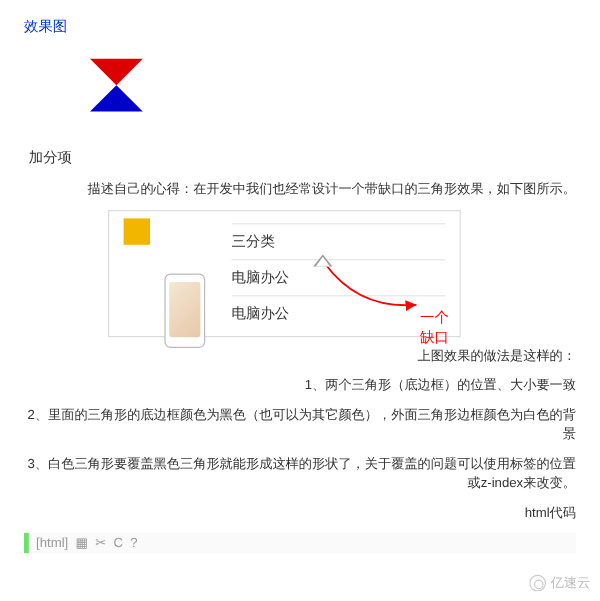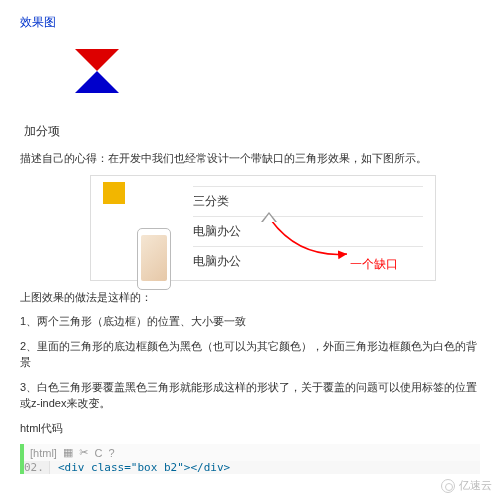--- a/index.html
+++ b/index.html
@@ -29,25 +29,25 @@
   .tri-up {
     width: 0; height: 0;
     border-left: 22px solid transparent;
     border-right: 22px solid transparent;
     border-bottom: 22px solid #0000cc;
   }
   .section-title {
     font-size: 12px;
     margin: 30px 4px 10px;
   }
-  .para { font-size: 11px; margin: 8px 0; line-height: 1.5; }
+  .para { font-size: 11px; margin: 8px 0; line-height: 1.5; text-align: right; }
 
   .diagram {
     margin: 6px 0 6px 70px;
-    width: 346px;
+    width: 294px;
     border: 1px solid #ddd;
     background: #fff;
     position: relative;
     padding: 10px 12px 4px 12px;
   }
   .yellow-sq {
     width: 22px; height: 22px;
     background: #f2b600;
     position: absolute;
     left: 12px; top: 6px;
@@ -200,22 +200,18 @@
 <div class="para">html代码</div>
 
 <div class="code-block">
   <div class="code-toolbar">
     <span class="tb-label">[html]</span>
     <span class="tb-icon">▦</span>
     <span class="tb-icon">✂</span>
     <span class="tb-icon">C</span>
     <span class="tb-icon">?</span>
   </div>
-  <div class="code-line">
-    <span class="ln">02.</span>
-    <span class="code-txt">&lt;div class="box b2"&gt;&lt;/div&gt;</span>
-  </div>
 </div>
 
 <div class="watermark">
   <span class="wm-circle"></span>
   <span>亿速云</span>
 </div>
 
 </body></html>

